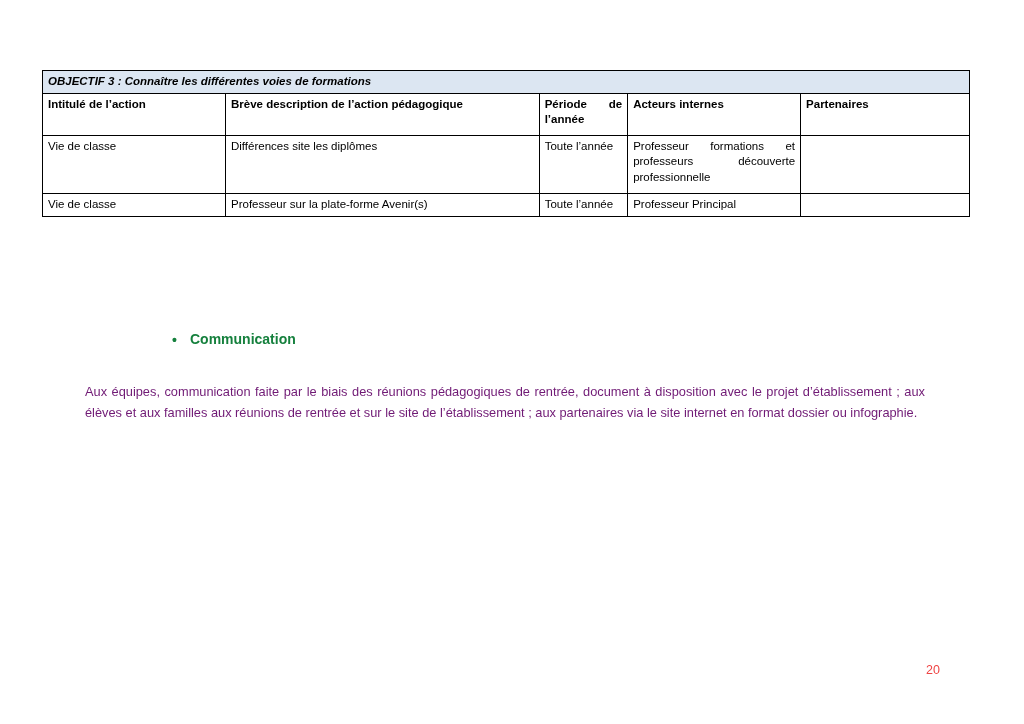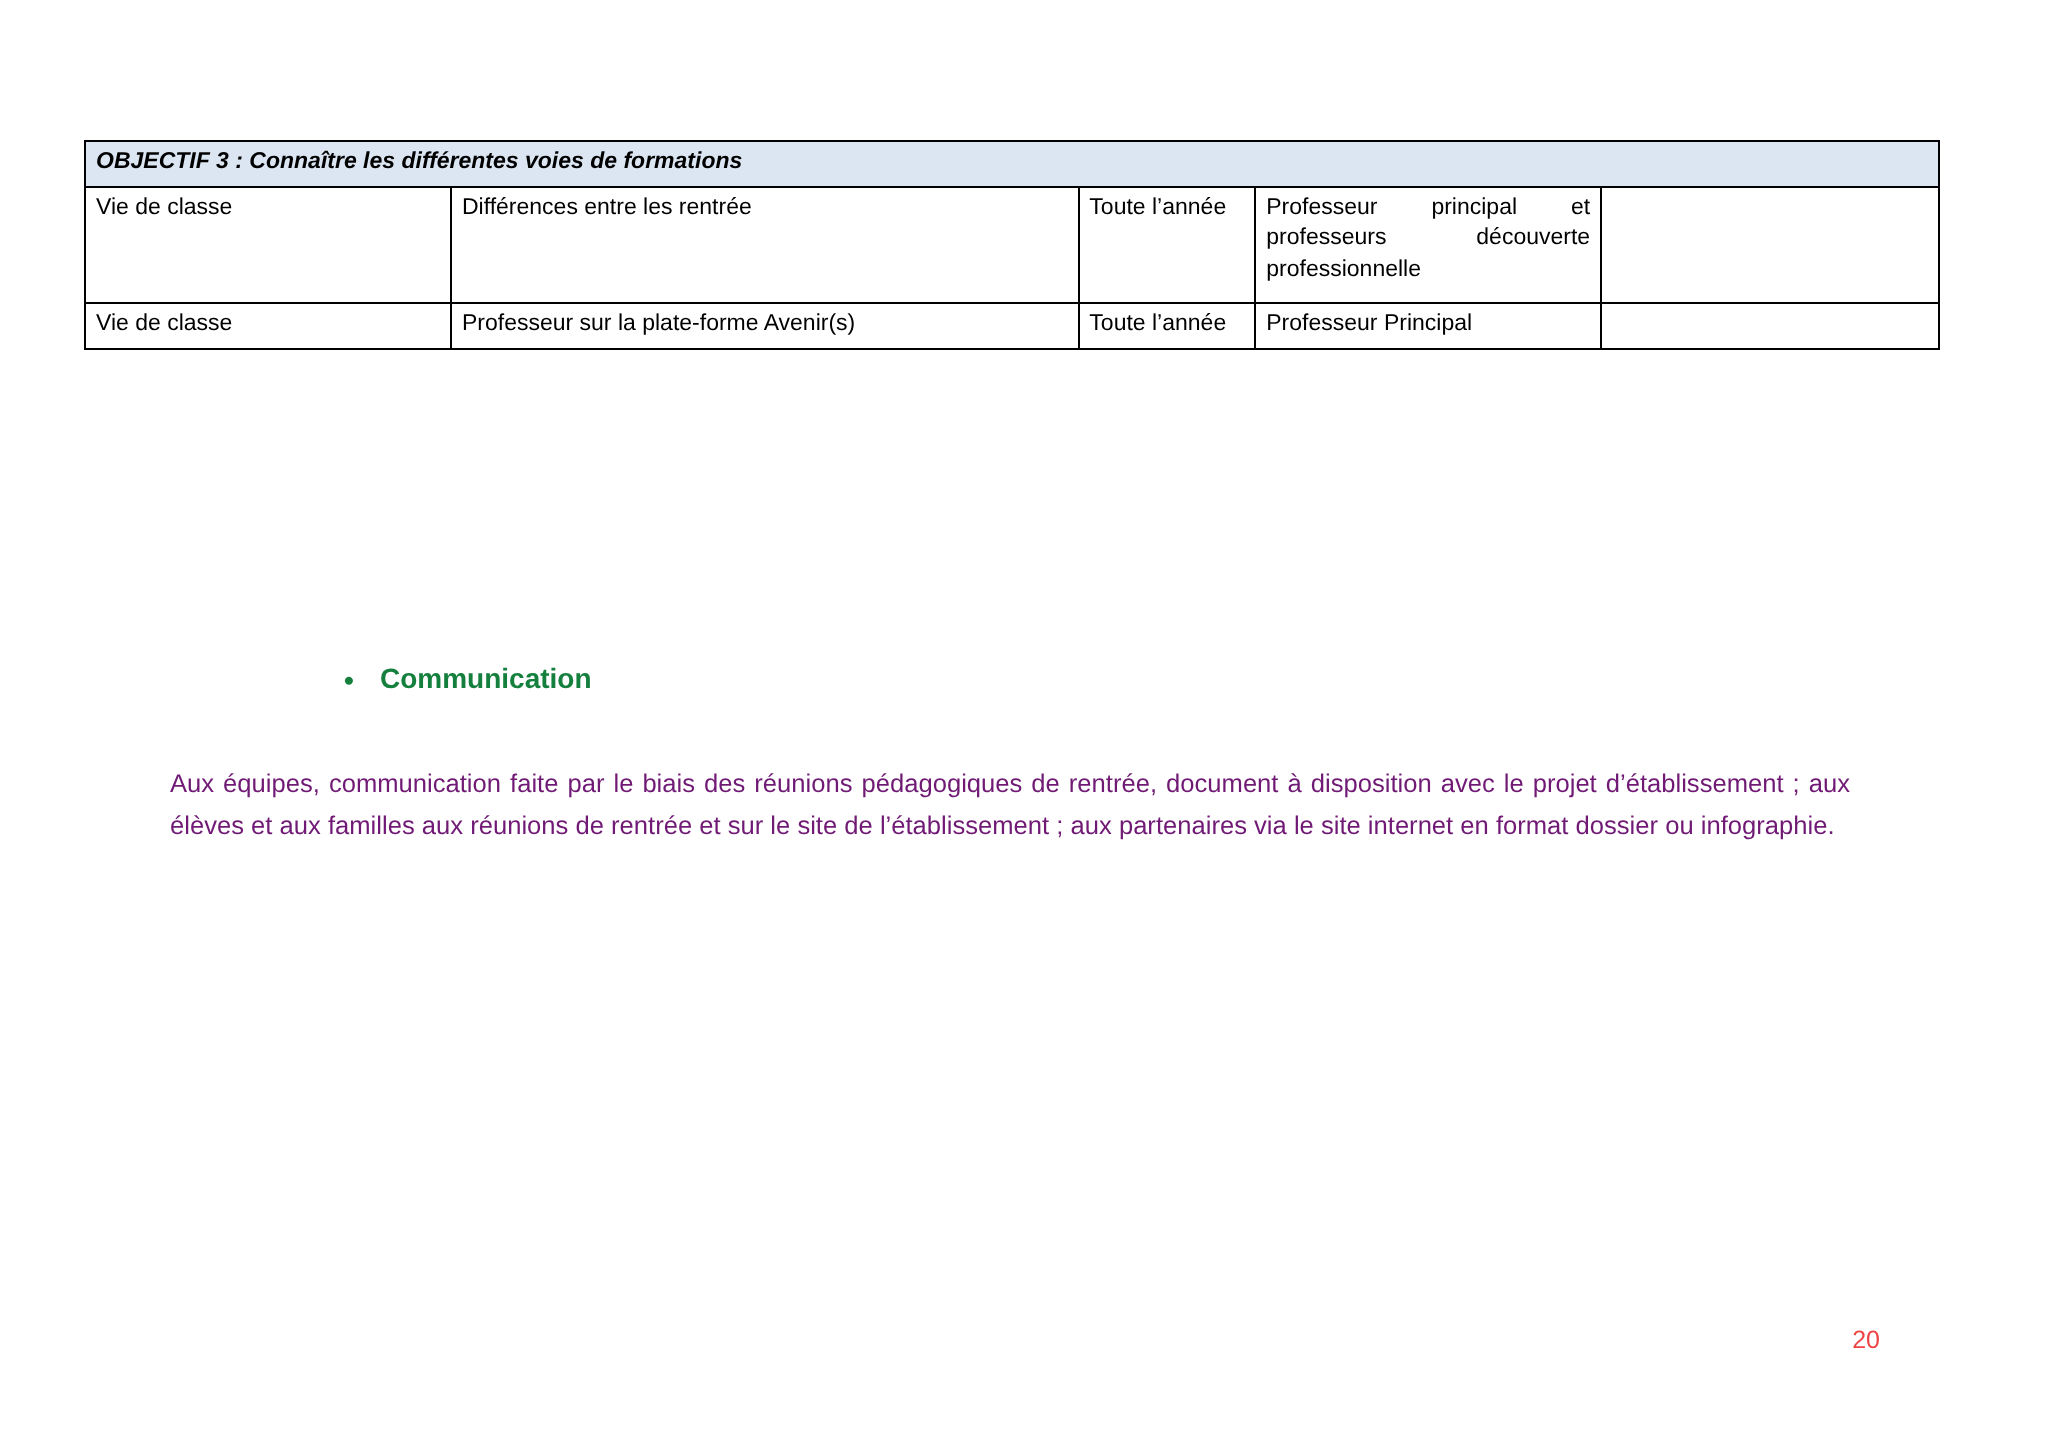--- a/index.html
+++ b/index.html
@@ -121,25 +121,32 @@
         <col class="col1">
           <col class="col2">
           <col class="col3">
           <col class="col4">
           <col class="col5">
       </colgroup>
       <tbody>
         <tr class="title-row">
           <td colspan="5">OBJECTIF 3 : Connaître les différentes voies de formations</td>
         </tr>
+        <tr class="head-row">
+          <td>Intitulé de l’action</td>
+          <td>Brève description de l’action pédagogique</td>
+          <td class="justify">Période de l’année</td>
+          <td>Acteurs internes</td>
+          <td>Partenaires</td>
+        </tr>
         <tr>
           <td class="cell-tall">Vie de classe</td>
-          <td>Différences entre les rentrée</td>
+          <td>Différences site les diplômes</td>
           <td>Toute l’année</td>
-          <td class="justify">Professeur principal et professeurs découverte professionnelle</td>
+          <td class="justify">Professeur formations et professeurs découverte professionnelle</td>
           <td></td>
         </tr>
         <tr>
           <td>Vie de classe</td>
           <td>Professeur sur la plate-forme Avenir(s)</td>
           <td>Toute l’année</td>
           <td>Professeur Principal</td>
           <td></td>
         </tr>
       </tbody>

